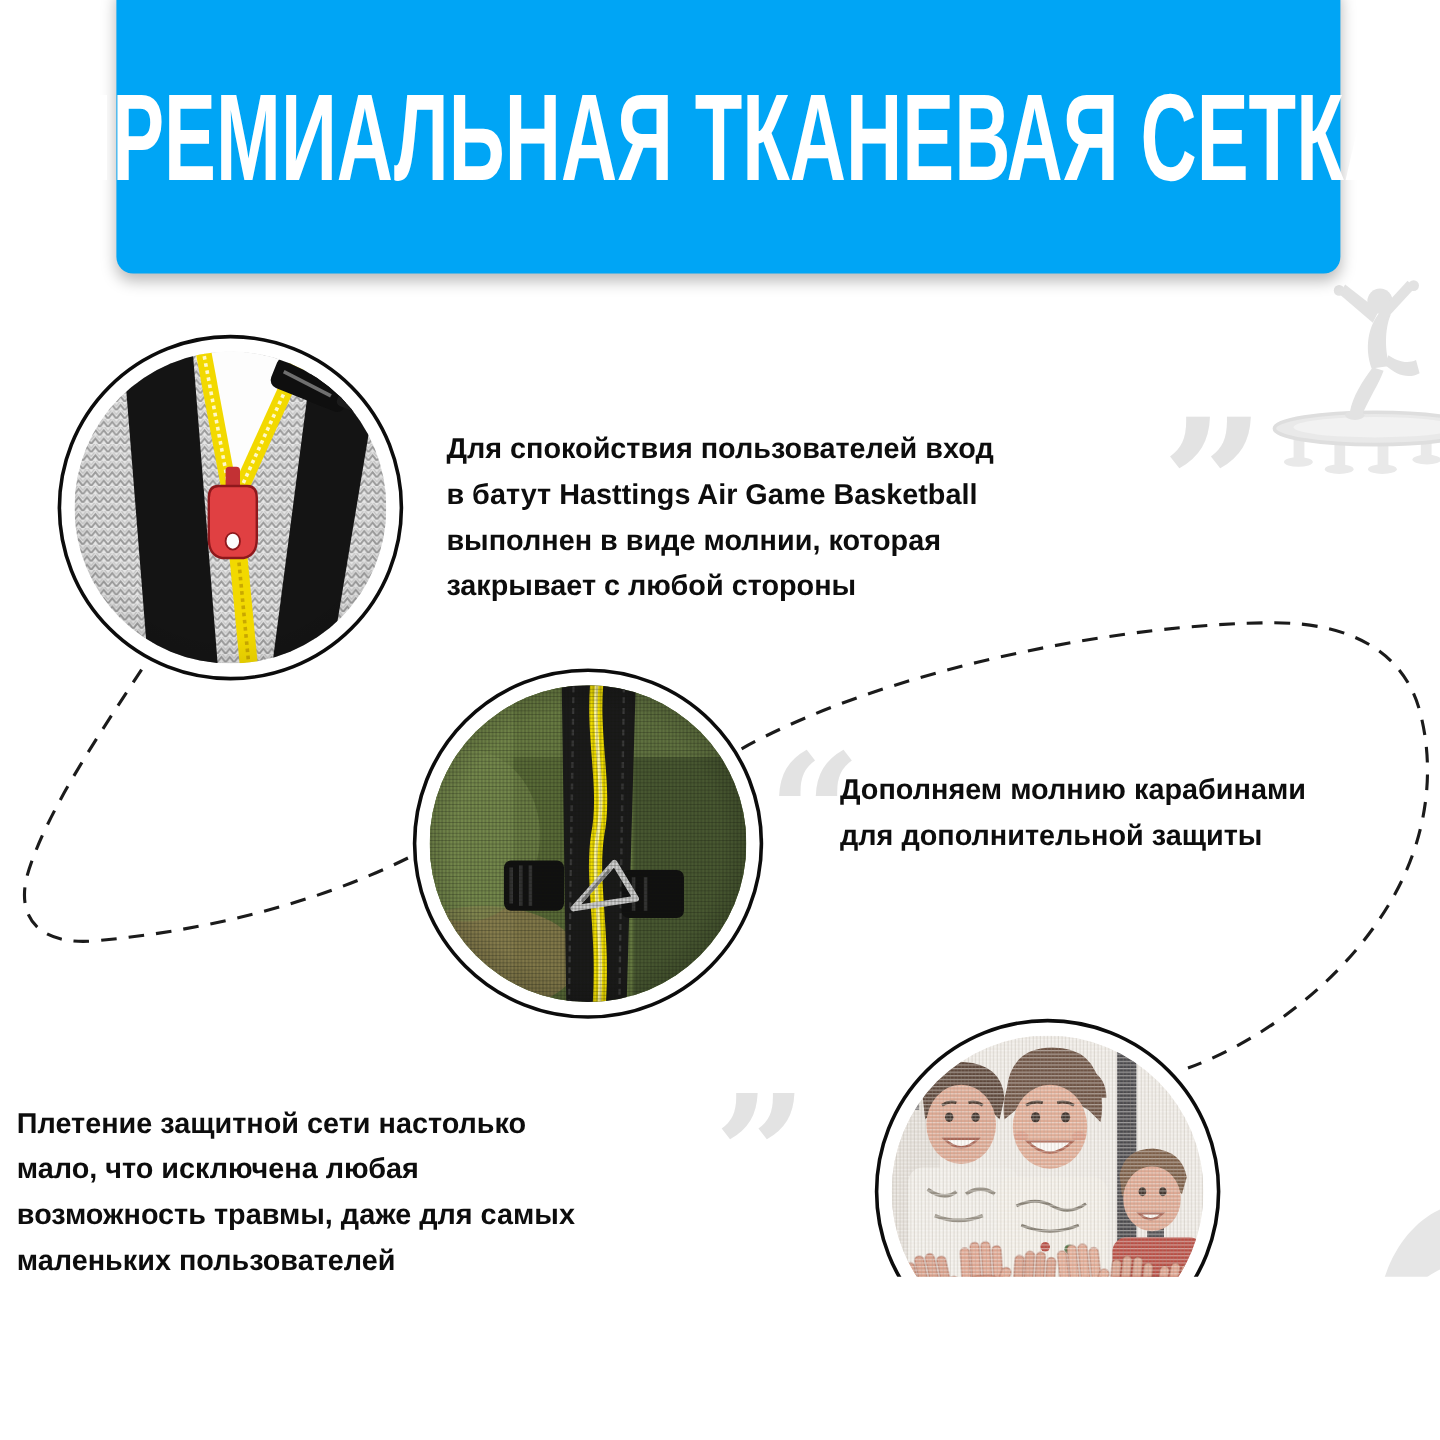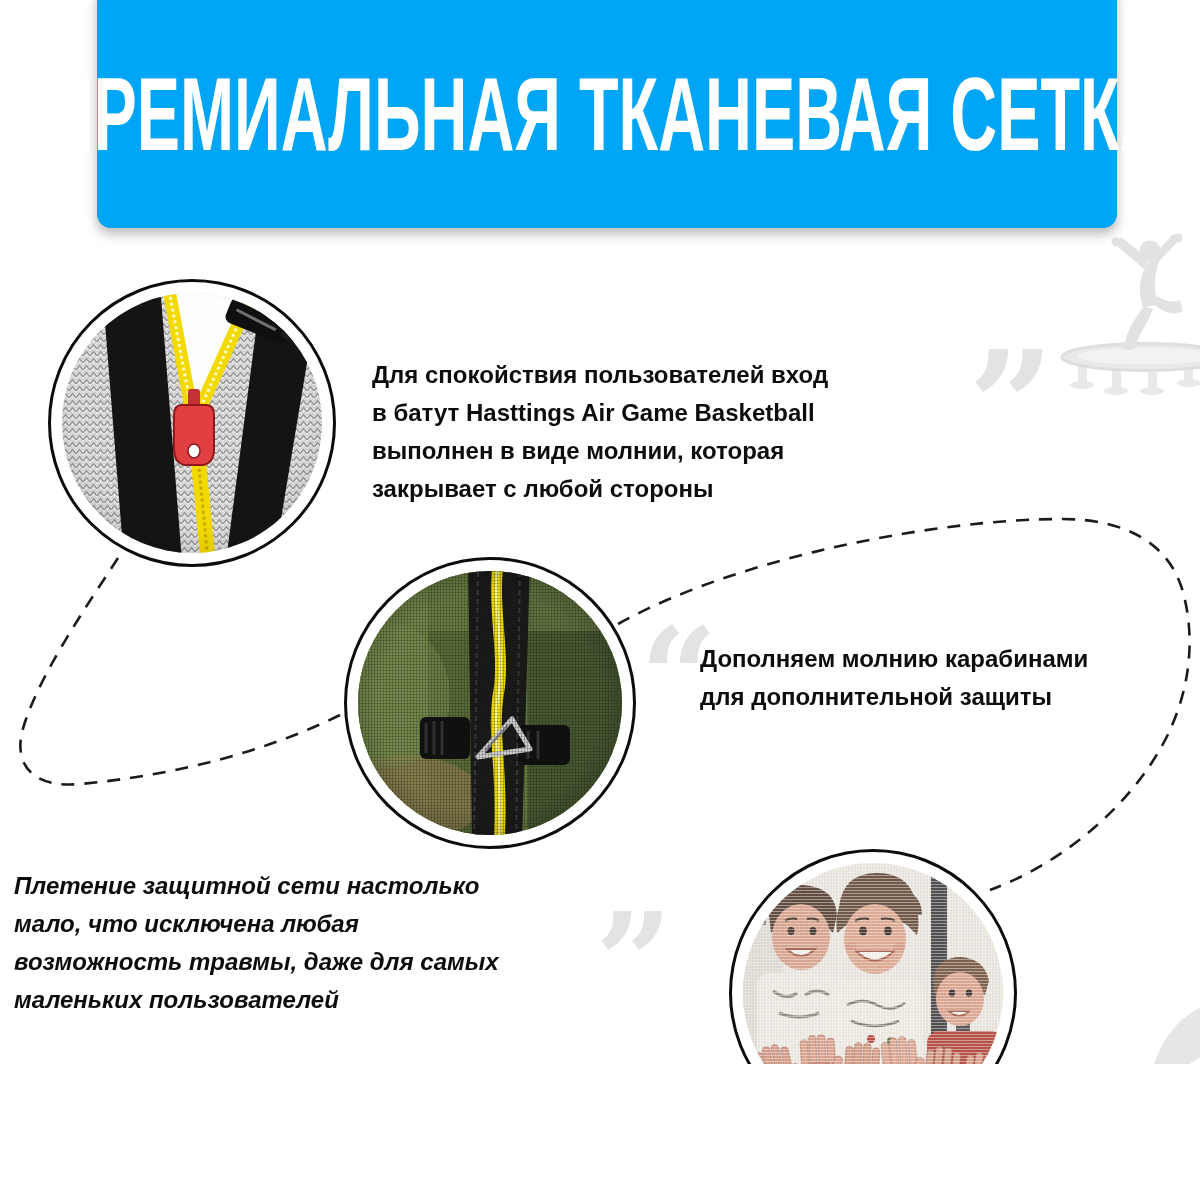--- a/index.html
+++ b/index.html
@@ -18,21 +18,21 @@
   .photo{position:absolute;inset:11px;border-radius:50%;overflow:hidden;}
   .photo svg{display:block;width:100%;height:100%;}
   #circle-zipper{left:48px;top:279px;width:288px;height:288px;}
   #circle-carabiner{left:344px;top:557px;width:292px;height:292px;}
   #circle-children{left:729px;top:849px;width:288px;height:288px;}
 
   
   .callout{position:absolute;font-weight:700;font-size:24px;line-height:38px;color:#0d0d0d;white-space:pre-line;}
   #text-zipper{left:372px;top:356px;width:650px;}
   #text-carabiner{left:700px;top:640px;width:560px;}
-  #text-mesh{left:14px;top:867px;width:660px;font-style:italic;}
+  #text-mesh{left:14px;top:918px;width:660px;}
 
   
   .quote{position:absolute;color:#e3e3e3;font-family:"DejaVu Serif","Liberation Serif",serif;
     font-weight:700;line-height:1;pointer-events:none;}
   #quote-1{left:968px;top:330px;font-size:150px;}
   #quote-2{left:640px;top:610px;font-size:135px;}
   #quote-3{left:595px;top:894px;font-size:135px;}
 
   .overlay-svg{position:absolute;left:0;top:0;width:1200px;height:1200px;pointer-events:none;}
 </style>

